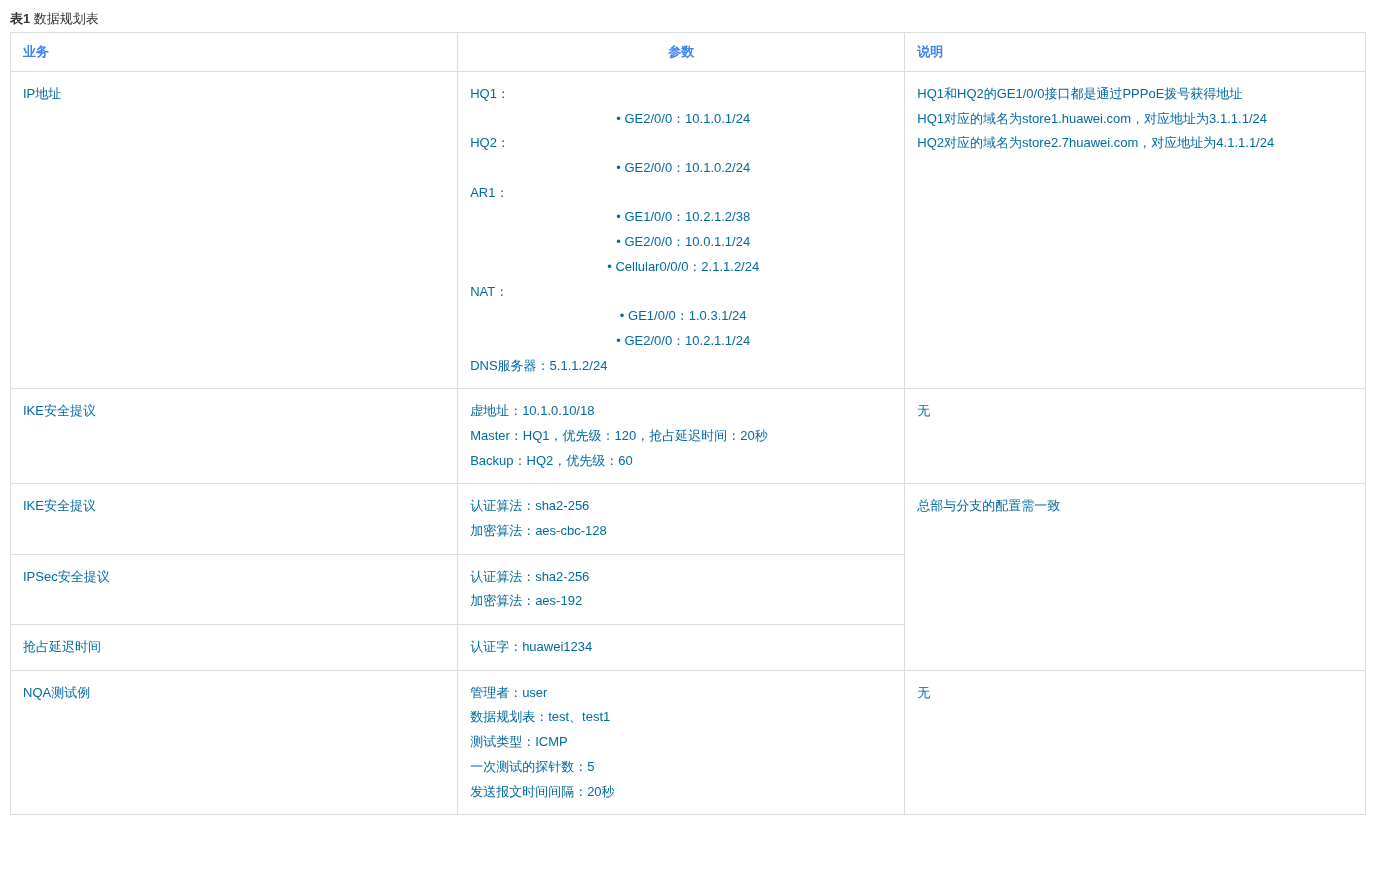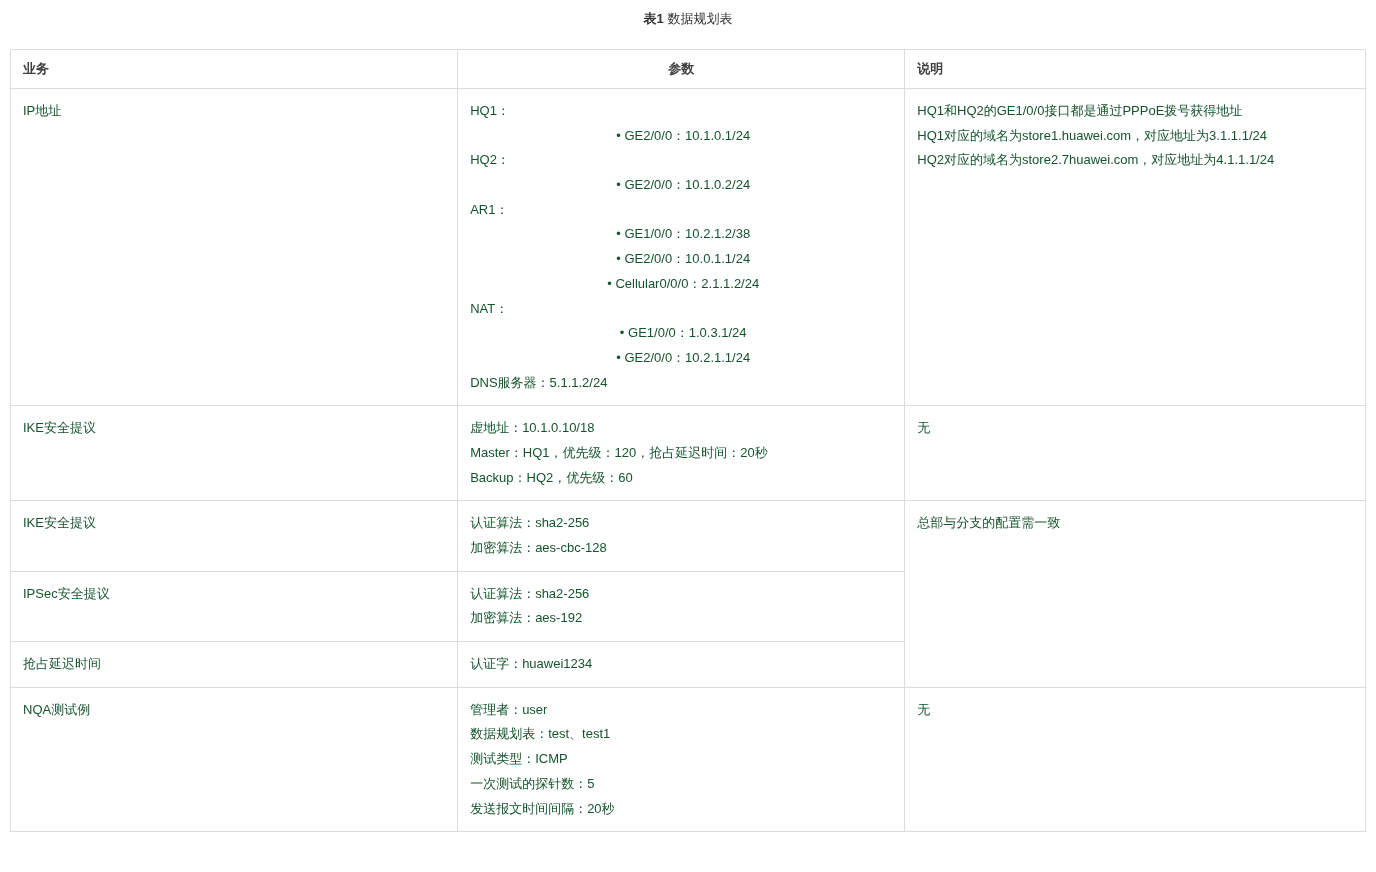--- a/index.html
+++ b/index.html
@@ -10,45 +10,44 @@
     body {
       font-family: "Microsoft YaHei", Arial, sans-serif;
       font-size: 13px;
       color: #333;
       background: #fff;
       padding: 10px;
     }
     .table-title {
       font-size: 13px;
       color: #333;
-      margin-bottom: 21px;
-      text-align: center;
+      margin-bottom: 4px;
     }
     .table-title .bold {
       font-weight: bold;
     }
     table {
       width: 100%;
       border-collapse: collapse;
       border: 1px solid #ddd;
     }
     th {
       text-align: left;
       padding: 10px 12px;
       border: 1px solid #ddd;
       background: #fff;
       font-weight: bold;
-      color: #404040;
+      color: #3b82f6;
       font-size: 13px;
     }
     td {
       padding: 10px 12px;
       border: 1px solid #ddd;
       vertical-align: top;
-      color: #14532d;
+      color: #0369a1;
       font-size: 13px;
       line-height: 1.9;
     }
     .col1 {
       width: 33%;
     }
     .col2 {
       width: 33%;
       text-align: center;
     }

